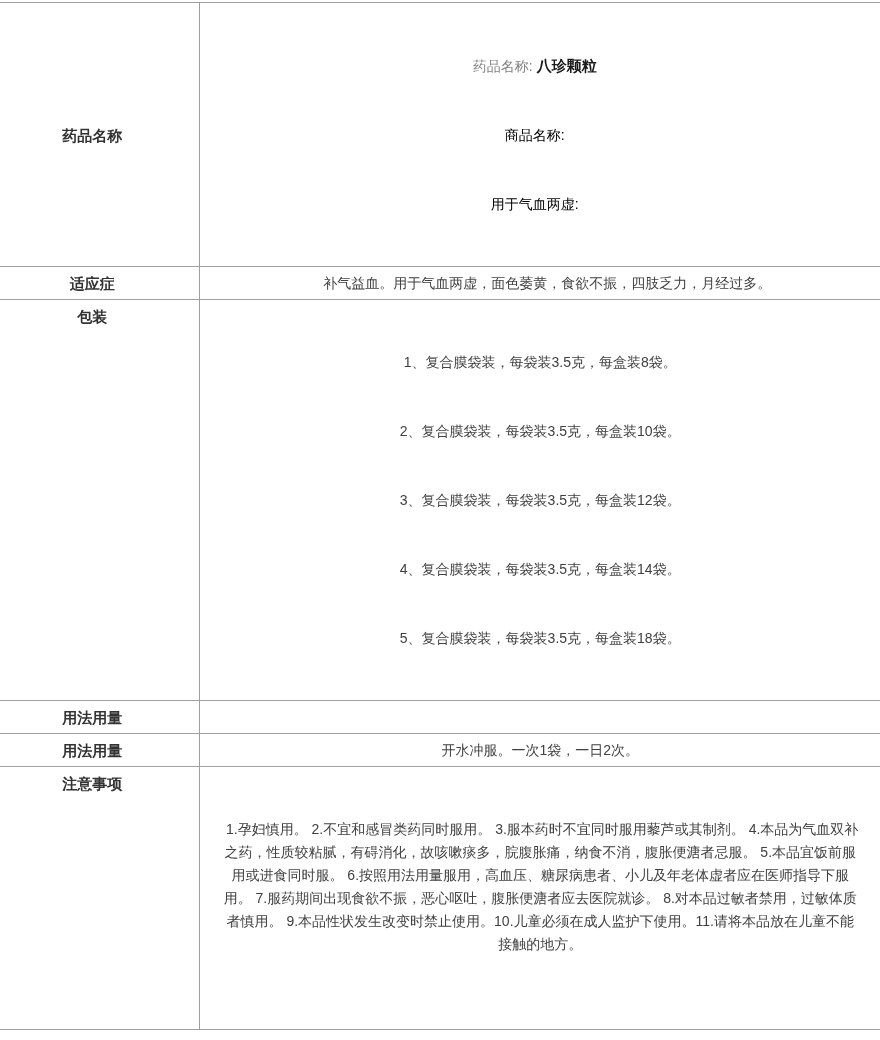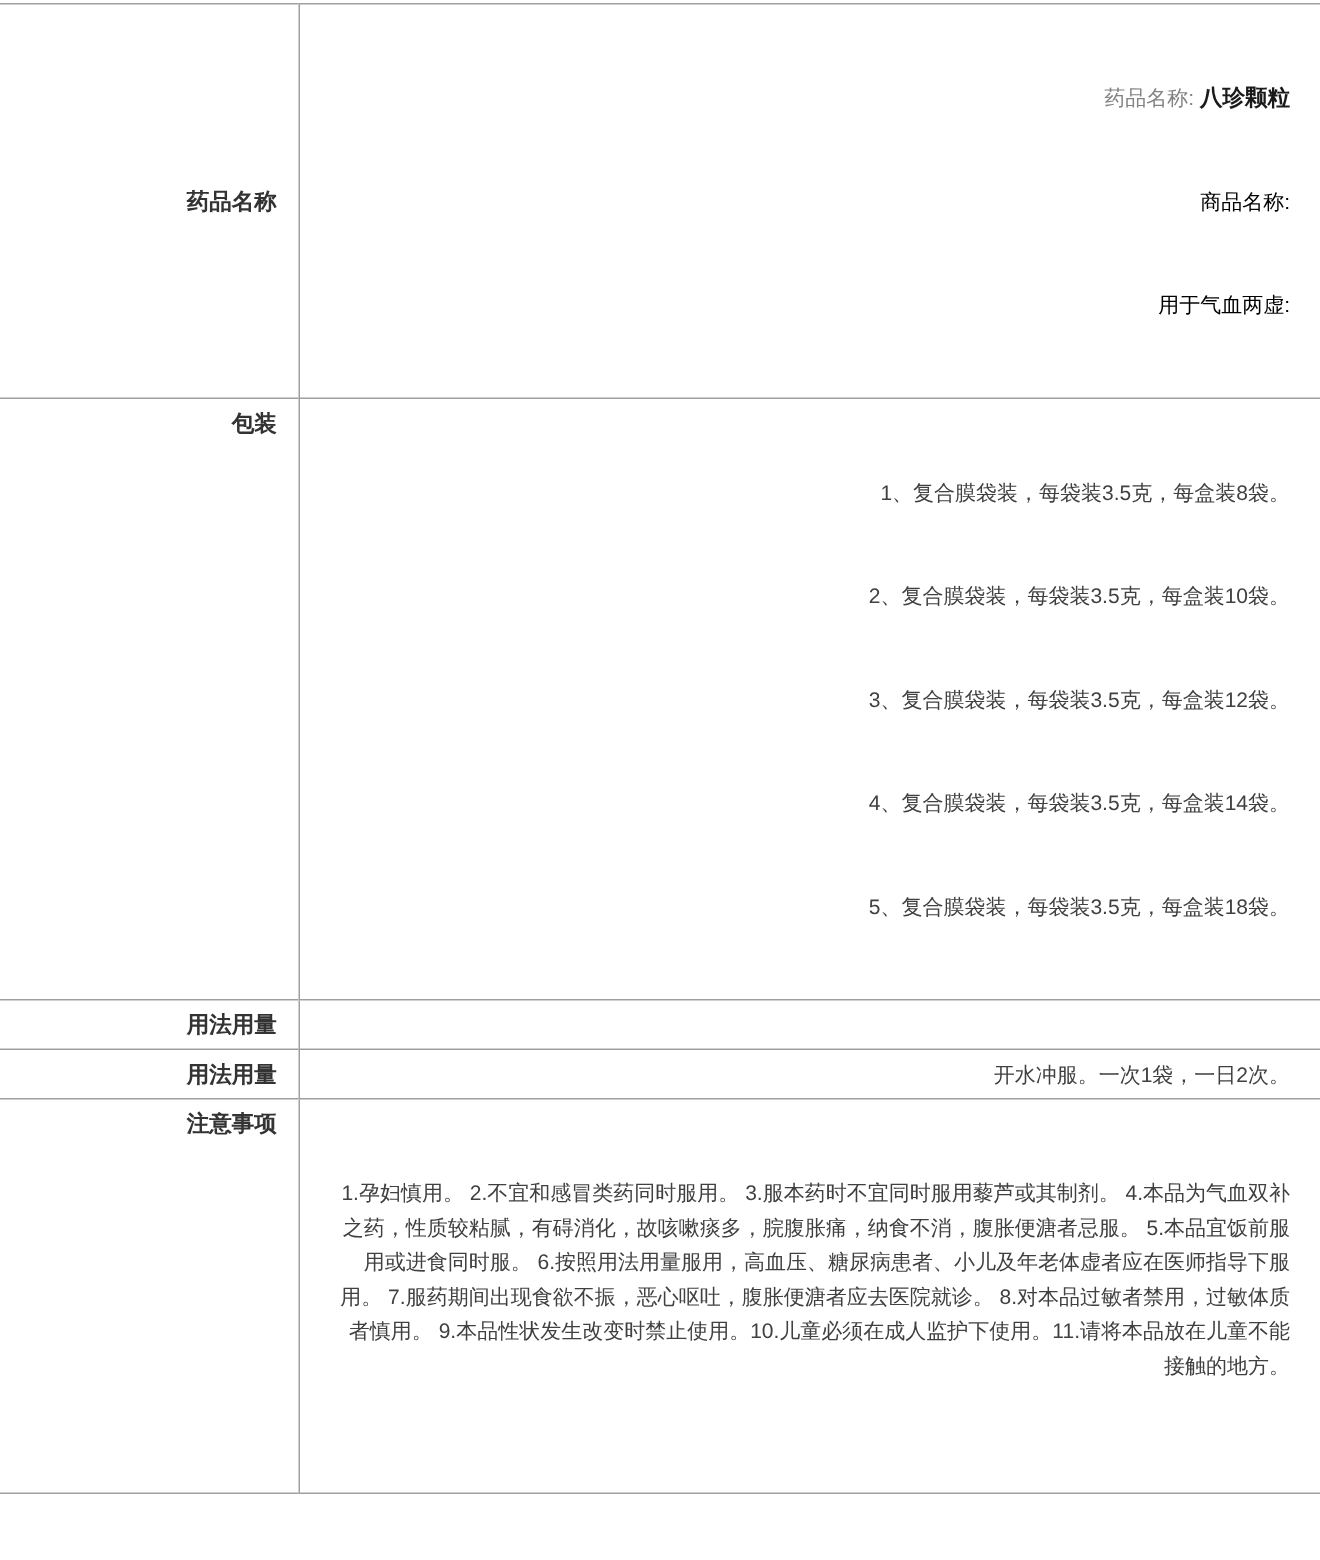--- a/index.html
+++ b/index.html
@@ -23,31 +23,31 @@
     height: 32px;
     border-top: 1px solid #9f9f9f;
   }
   table.drug-table tr:last-child {
     border-bottom: 1px solid #9f9f9f;
   }
   td.lbl {
     width: 199px;
     border-right: 1px solid #9f9f9f;
     vertical-align: top;
-    text-align: right;
+    text-align: center;
     padding: 5px 14px 4px 0;
     font-size: 15px;
     font-weight: bold;
     color: #333333;
     line-height: 23px;
     white-space: nowrap;
   }
   td.val {
     vertical-align: top;
-    text-align: right;
+    text-align: center;
     padding: 5px 20px 4px 21px;
     font-size: 14px;
     color: #404040;
     line-height: 23px;
     white-space: pre-wrap;
   }
   tr.row-name {
     height: 83px;
   }
   tr.row-name td.lbl {
@@ -81,20 +81,24 @@
   <tbody>
       <tr class="row-name">
     <td class="lbl">药品名称</td>
     <td class="val">
       <div class="para"><span class="txt-prefix">药品名称: </span><span class="txt-drugname">八珍颗粒</span></div>
       <div class="para txt-placeholder">商品名称:</div>
       <div class="para txt-placeholder">用于气血两虚:</div>
     </td>
   </tr>
 
+  <tr>
+    <td class="lbl">适应症</td>
+    <td class="val">　补气益血。用于气血两虚，面色萎黄，食欲不振，四肢乏力，月经过多。</td>
+  </tr>
 
 
 
   <tr>
     <td class="lbl">包装</td>
     <td class="val">
       <div class="para">1、复合膜袋装，每袋装3.5克，每盒装8袋。</div>
       <div class="para">2、复合膜袋装，每袋装3.5克，每盒装10袋。</div>
       <div class="para">3、复合膜袋装，每袋装3.5克，每盒装12袋。</div>
       <div class="para">4、复合膜袋装，每袋装3.5克，每盒装14袋。</div>

